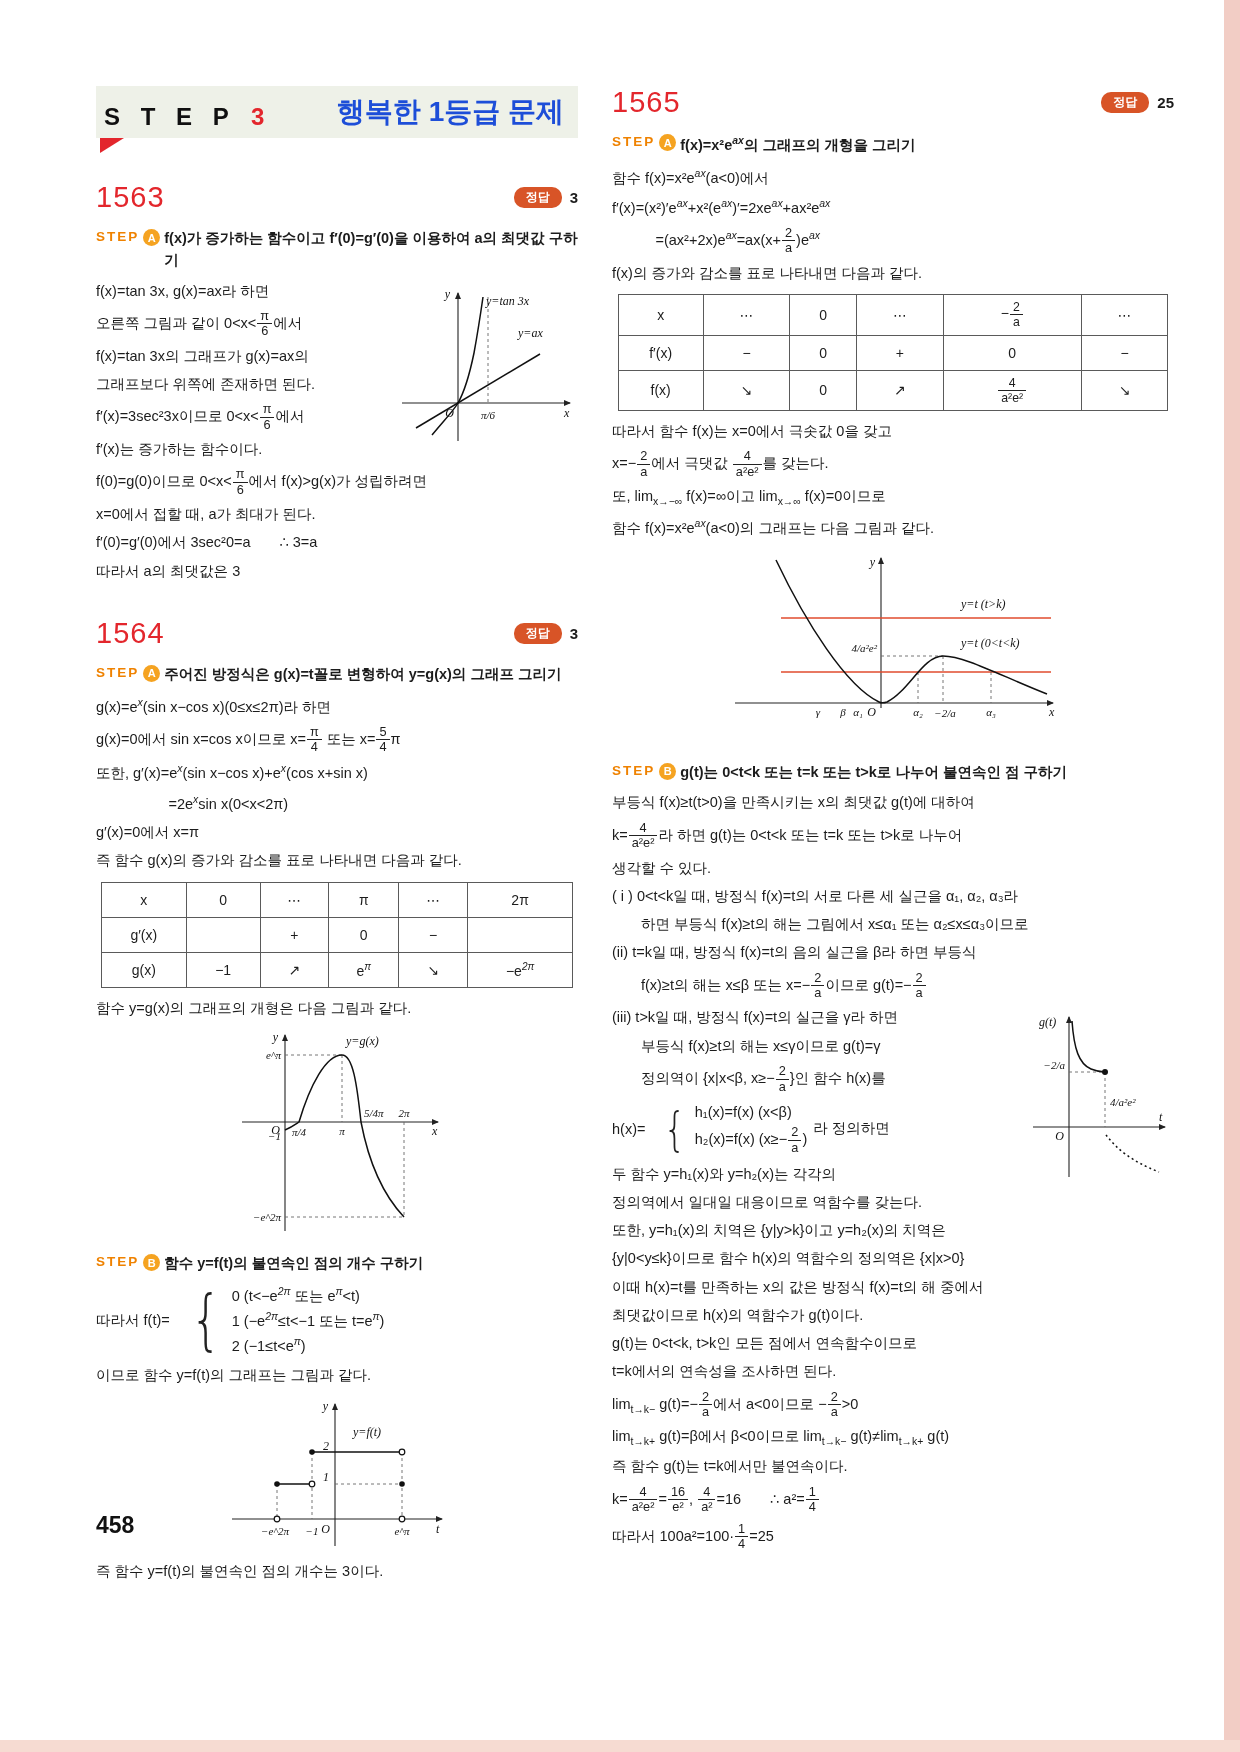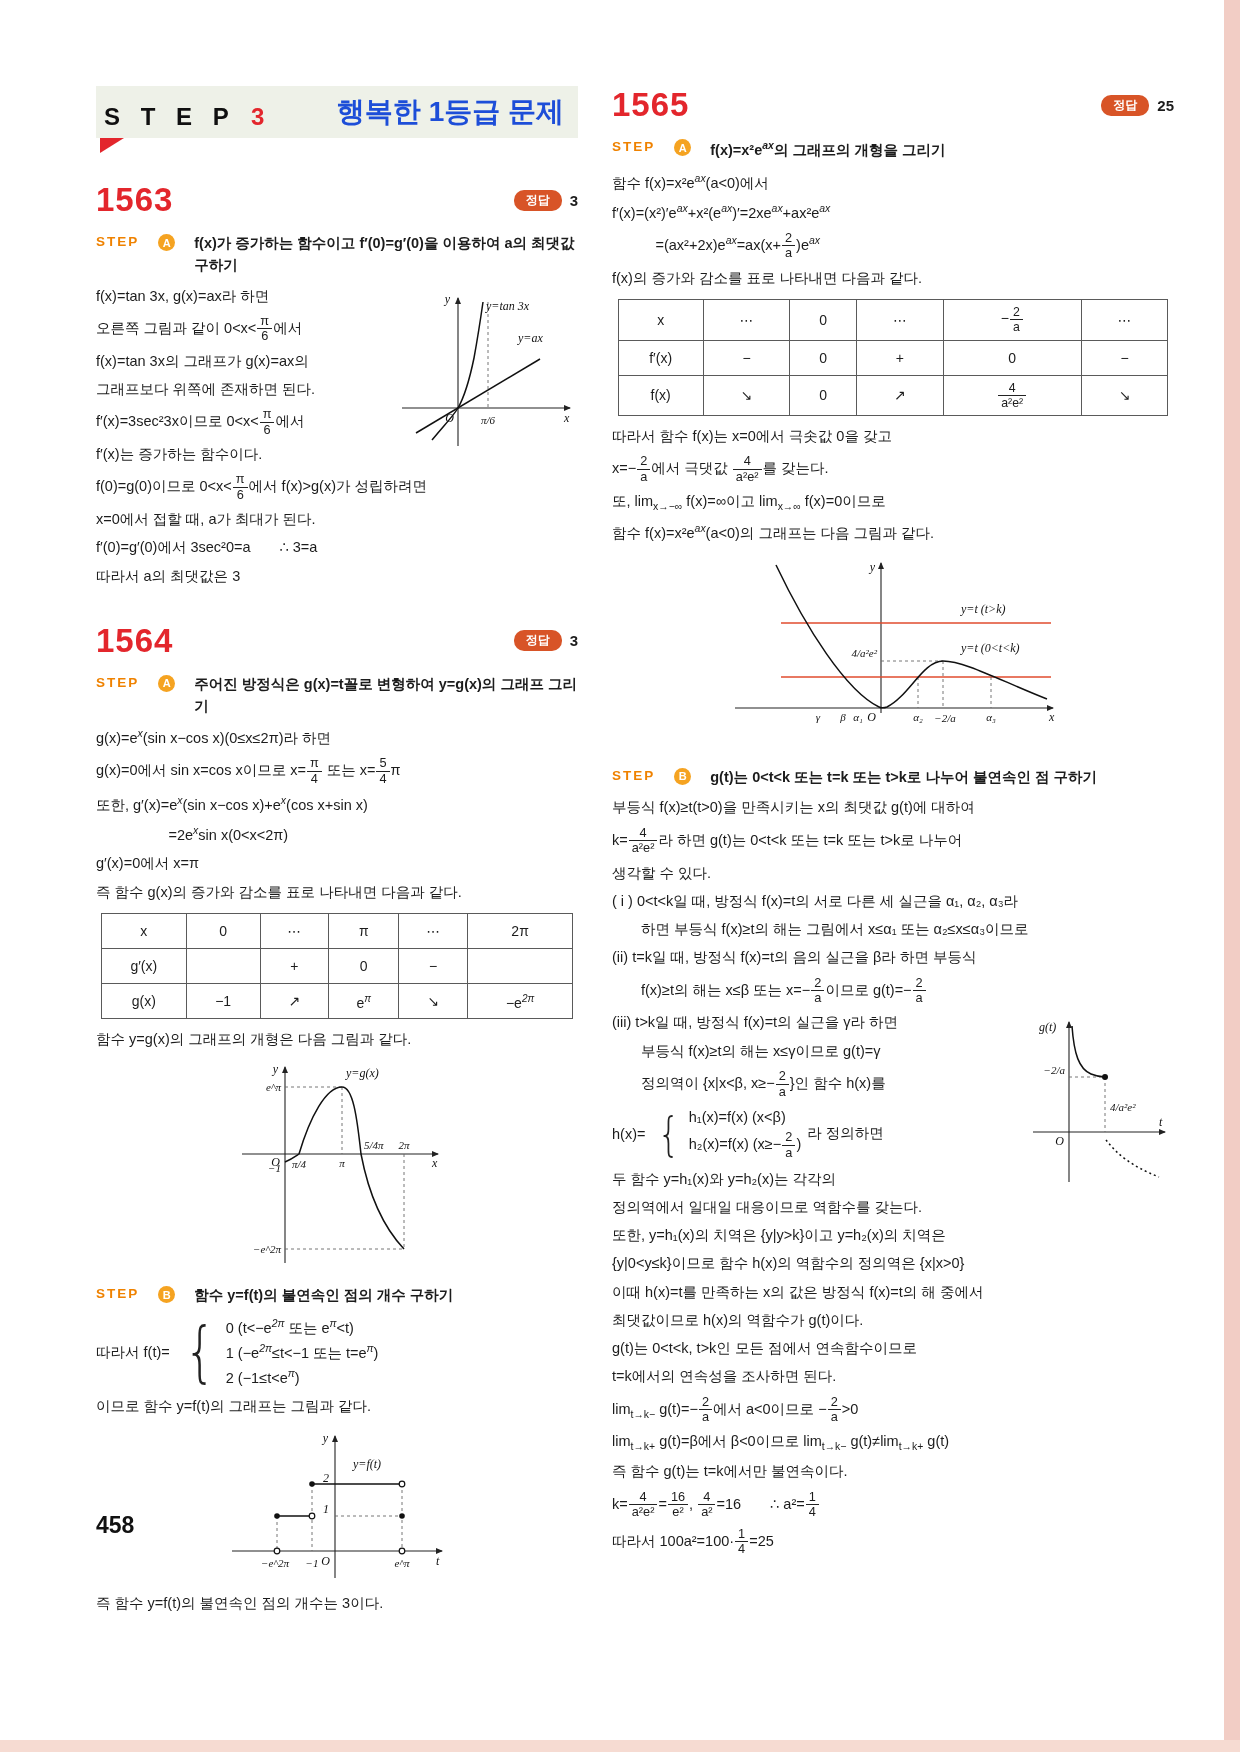--- a/index.html
+++ b/index.html
@@ -17,47 +17,47 @@
   
   .step-bar{display:flex;justify-content:space-between;align-items:flex-end;background:#eef1e8;padding:7px 14px 7px 8px;}
   .step-word{font-size:24px;font-weight:bold;letter-spacing:7px;color:#101010;}
   .step-word .n{color:#e3262c;margin-left:2px;}
   .bar-title{color:#1d4ed8;font-weight:bold;font-size:28px;}
   .red-tri{width:0;height:0;border-top:15px solid #e3262c;border-right:24px solid transparent;margin:0 0 4px 4px;}
 
   
   .prob-head{display:flex;justify-content:space-between;align-items:center;margin:28px 0 6px;}
   .prob-head.first{margin-top:0;}
-  .prob-num{color:#e3262c;font-size:33px;font-weight:bold;letter-spacing:1px;}
+  .prob-num{color:#e3262c;font-size:29px;font-weight:normal;letter-spacing:1px;}
   .ans{display:flex;align-items:center;gap:8px;}
   .badge{background:#d85427;color:#fff;font-size:12px;padding:2px 12px;border-radius:10px;font-weight:bold;}
   .ans-num{font-size:15px;font-weight:bold;}
 
   
-  .step-row{display:flex;gap:19px;margin:14px 0 9px;align-items:flex-start;}
+  .step-row{display:flex;gap:4px;margin:14px 0 9px;align-items:flex-start;}
   .steplab{color:#ef8200;font-weight:bold;font-size:13.5px;letter-spacing:2px;margin-top:1px;}
   .stepcirc{background:#f5a321;color:#fff;border-radius:50%;width:17px;height:17px;flex:none;display:inline-flex;align-items:center;justify-content:center;font-size:11px;font-weight:bold;margin-top:1px;}
   .step-title{font-weight:bold;flex:1;line-height:1.5;}
 
   .ln{margin:6.5px 0;line-height:1.5;min-height:1.1em;}
   .flow::after{content:"";display:block;clear:both;}
   .fl-r{float:right;margin:2px 0 6px 10px;}
   .fig-c{display:block;margin:8px auto 6px;}
 
   sup{font-size:0.72em;font-style:italic;} sub{font-size:0.72em;}
   .fr{display:inline-block;vertical-align:middle;text-align:center;line-height:1.15;font-size:0.88em;margin:0 1px;}
   .fr>span{display:block;padding:0 3px;}
   .fr>span:first-child{border-bottom:1px solid #222;}
 
   table.inc{border-collapse:collapse;margin:10px auto;width:98%;}
   table.inc td{border:1px solid #5a5a5a;text-align:center;padding:5px 6px;font-size:14px;height:24px;}
   table.inc td:first-child{width:72px;}
 
   .pw{display:flex;align-items:center;margin:8px 0;}
-  .pw .pfx{margin-right:9px;white-space:nowrap;}
+  .pw .pfx{margin-right:15px;white-space:nowrap;}
   .pw .sfx{margin-left:6px;white-space:nowrap;}
   .brace{font-weight:100;line-height:1;margin-right:5px;display:inline-block;transform:scaleX(0.75);font-family:"DejaVu Sans",sans-serif;color:#222;}
   .brace.b3{font-size:66px;}
   .brace.b2{font-size:46px;}
   .pw-cases{display:flex;flex-direction:column;gap:2px;}
   .pwc{line-height:1.45;}
 
   .pageno{position:absolute;left:96px;top:1512px;font-size:23px;font-weight:bold;color:#111;}
 
   svg .ax{stroke:#222;stroke-width:1.1;fill:none;}

